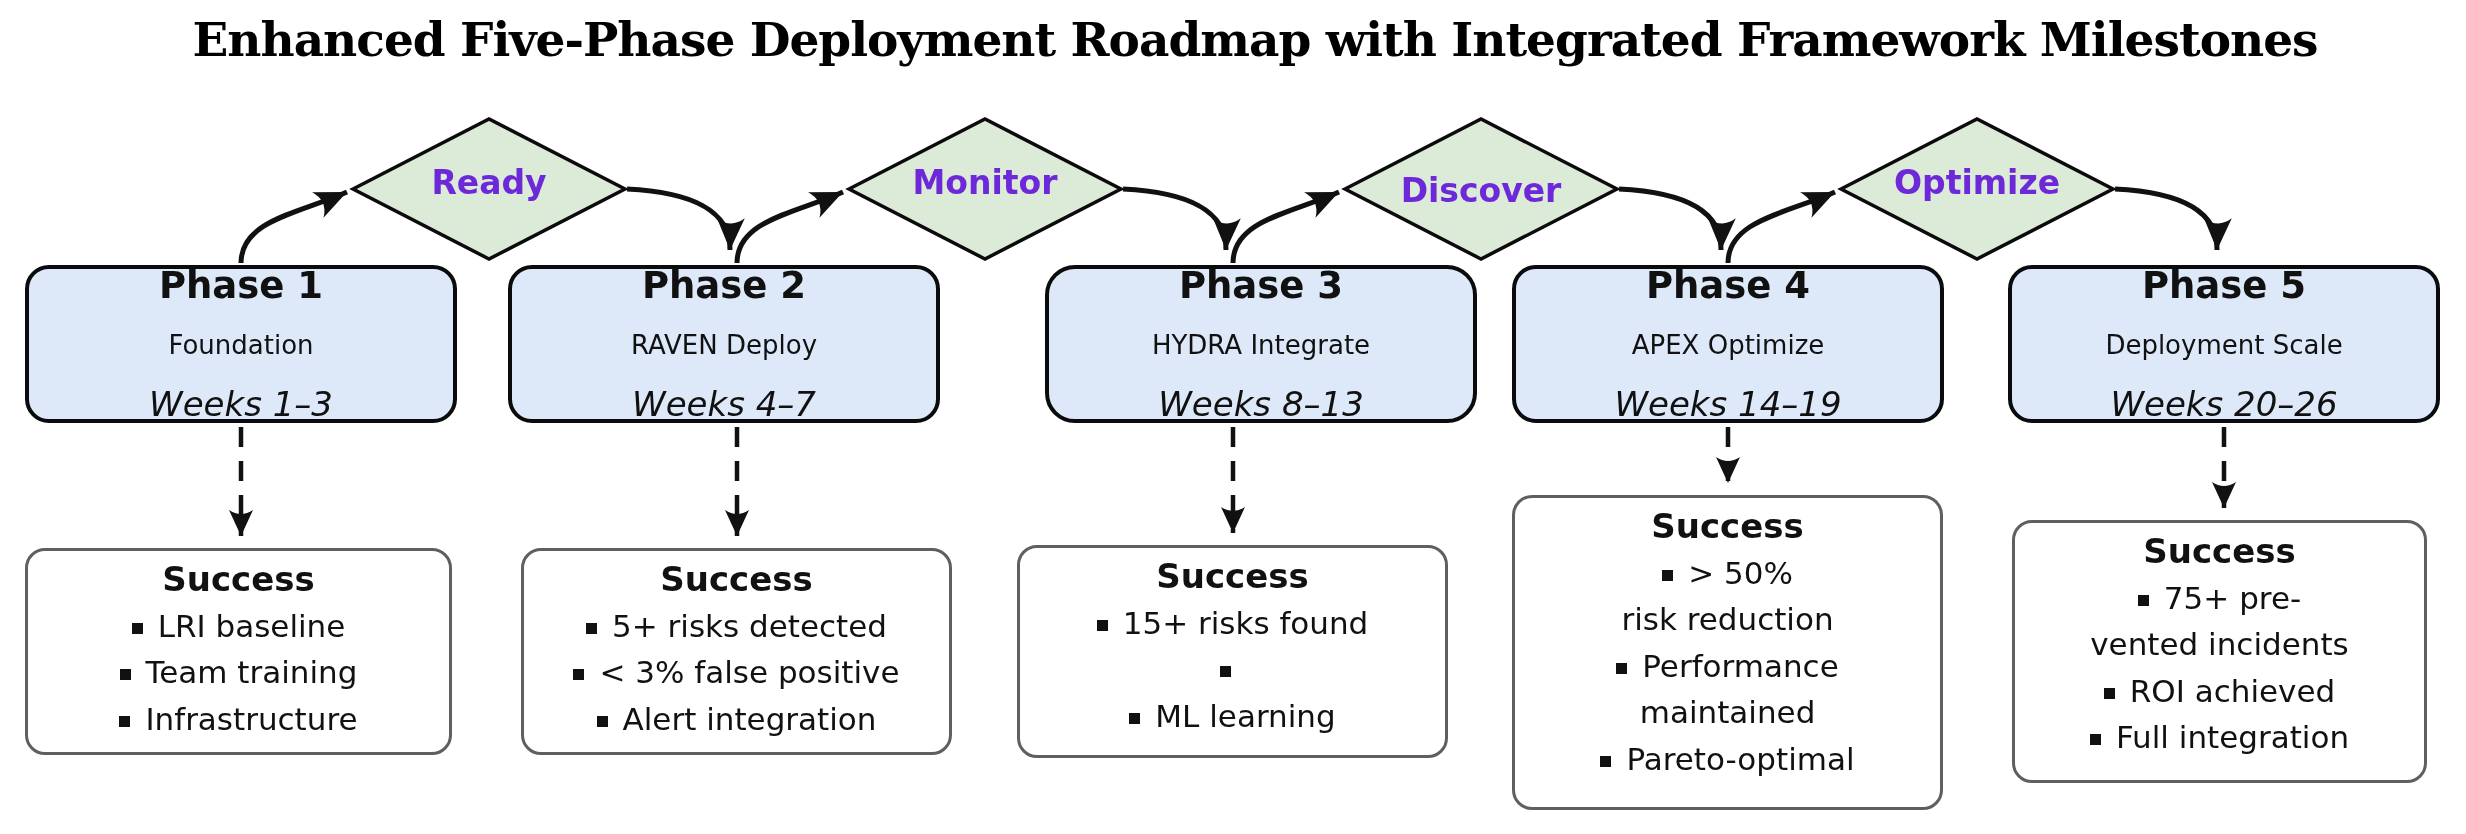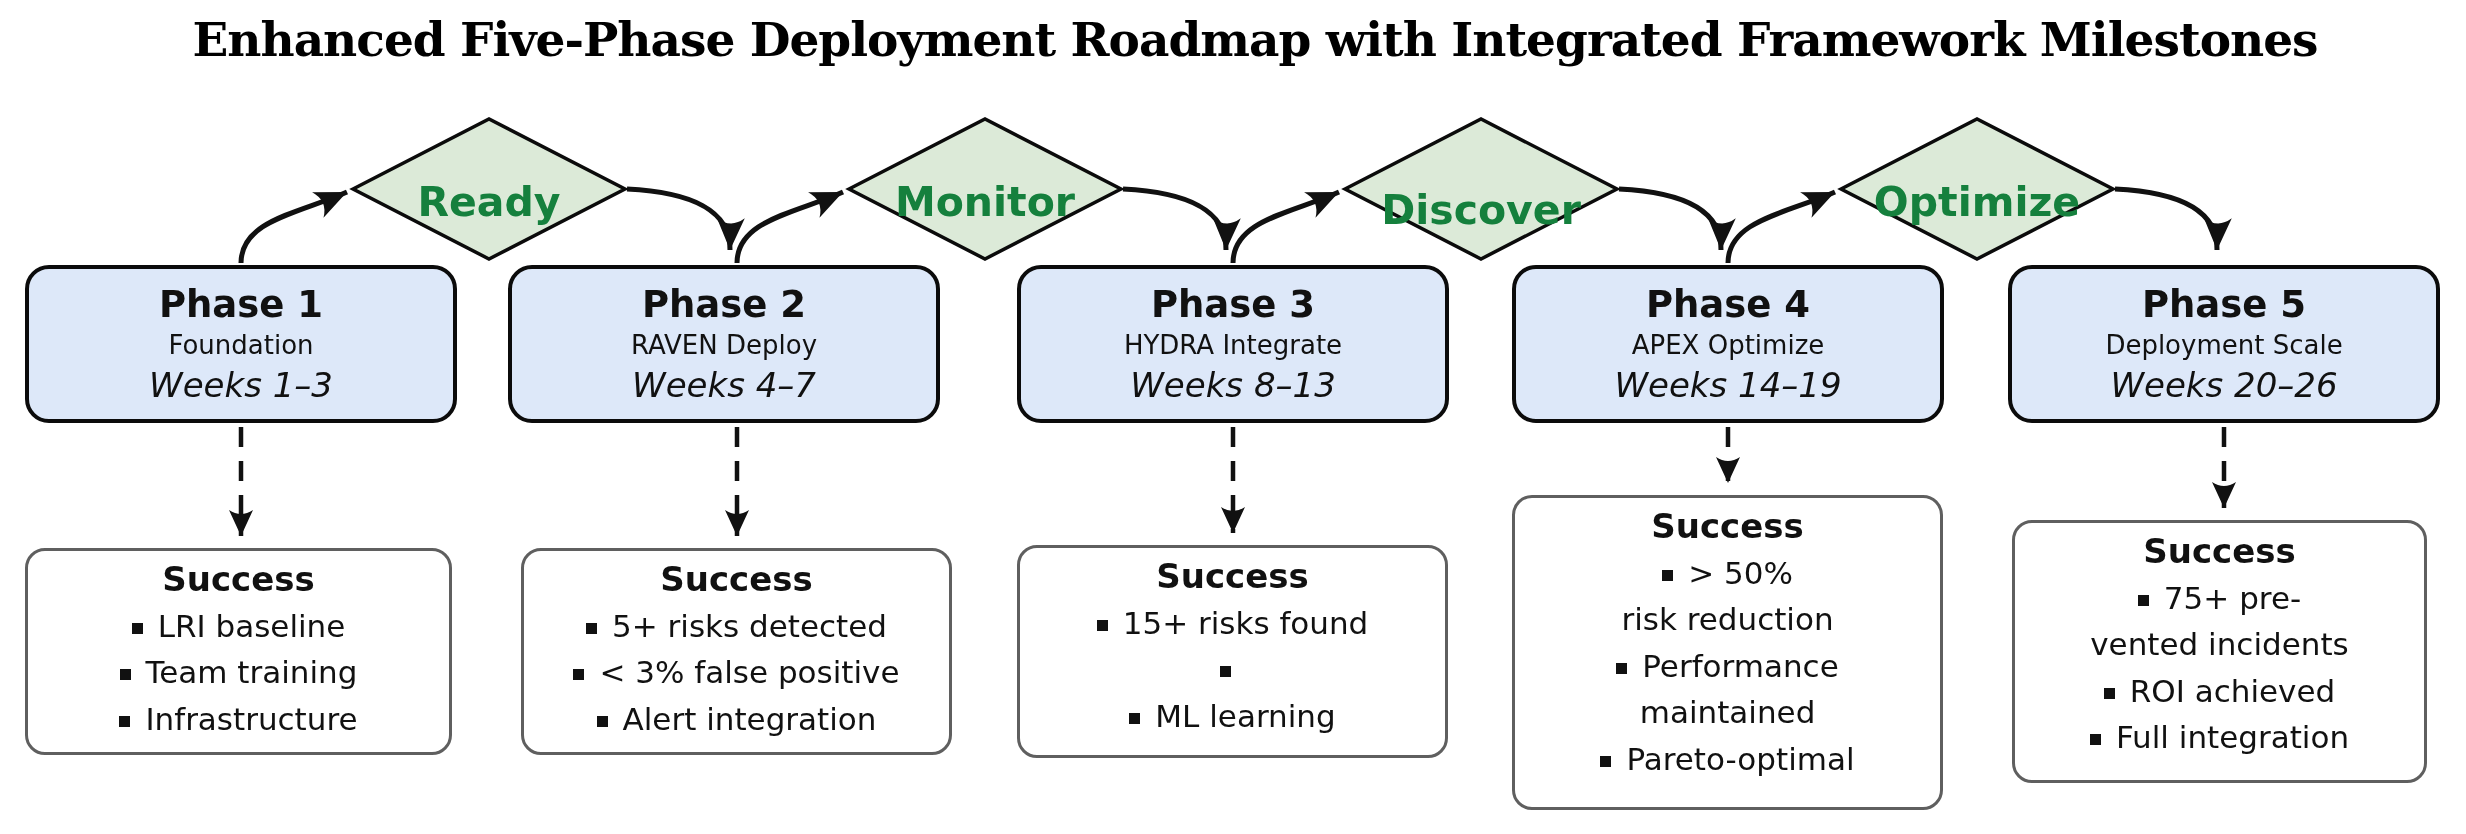--- a/index.html
+++ b/index.html
@@ -11,28 +11,29 @@
     position:absolute;left:0;right:0;top:12px;text-align:center;
     font-family:"DejaVu Serif",serif;font-weight:bold;font-size:47px;color:#000;
     letter-spacing:-1px;
   }
   svg.layer{position:absolute;left:0;top:0;width:2466px;height:834px;}
   .phase{
     position:absolute;top:265px;width:432px;height:158px;box-sizing:border-box;
     background:#dde8f9;border:4px solid #0b0b0b;border-radius:24px;
     display:flex;flex-direction:column;align-items:center;justify-content:center;
     line-height:1.3;
+    gap:19px;
   }
   .phase-name{font-size:37px;font-weight:bold;}
   .phase-sub{font-size:26px;}
   .phase-weeks{font-size:34px;font-style:italic;}
   .diamond-label{
-    position:absolute;top:180px;width:272px;height:44px;
+    position:absolute;top:160px;width:272px;height:44px;
     display:flex;align-items:center;justify-content:center;
-    font-size:41px;font-weight:bold;color:#15803d;
+    font-size:33px;font-weight:bold;color:#6d28d9;
   }
   .succ{
     position:absolute;box-sizing:border-box;background:#ffffff;
     border:3px solid #5f5f5f;border-radius:20px;
     padding:6px 10px 10px 10px;text-align:center;
   }
   .succ-head{font-size:34px;font-weight:bold;line-height:1.35;}
   .succ-item{font-size:31px;line-height:1.5;white-space:pre-line;}
   .sq{display:inline-block;width:11px;height:11px;background:#111;margin-right:15px;vertical-align:middle;}
 </style>
@@ -83,21 +84,21 @@
   <div class="phase" style="left:25px;">
     <div class="phase-name">Phase 1</div>
     <div class="phase-sub">Foundation</div>
     <div class="phase-weeks">Weeks 1–3</div>
   </div>
   <div class="phase" style="left:508px;">
     <div class="phase-name">Phase 2</div>
     <div class="phase-sub">RAVEN Deploy</div>
     <div class="phase-weeks">Weeks 4–7</div>
   </div>
-  <div class="phase" style="left:1017px;">
+  <div class="phase" style="left:1045px;border-radius:30px;">
     <div class="phase-name">Phase 3</div>
     <div class="phase-sub">HYDRA Integrate</div>
     <div class="phase-weeks">Weeks 8–13</div>
   </div>
   <div class="phase" style="left:1512px;">
     <div class="phase-name">Phase 4</div>
     <div class="phase-sub">APEX Optimize</div>
     <div class="phase-weeks">Weeks 14–19</div>
   </div>
   <div class="phase" style="left:2008px;">

